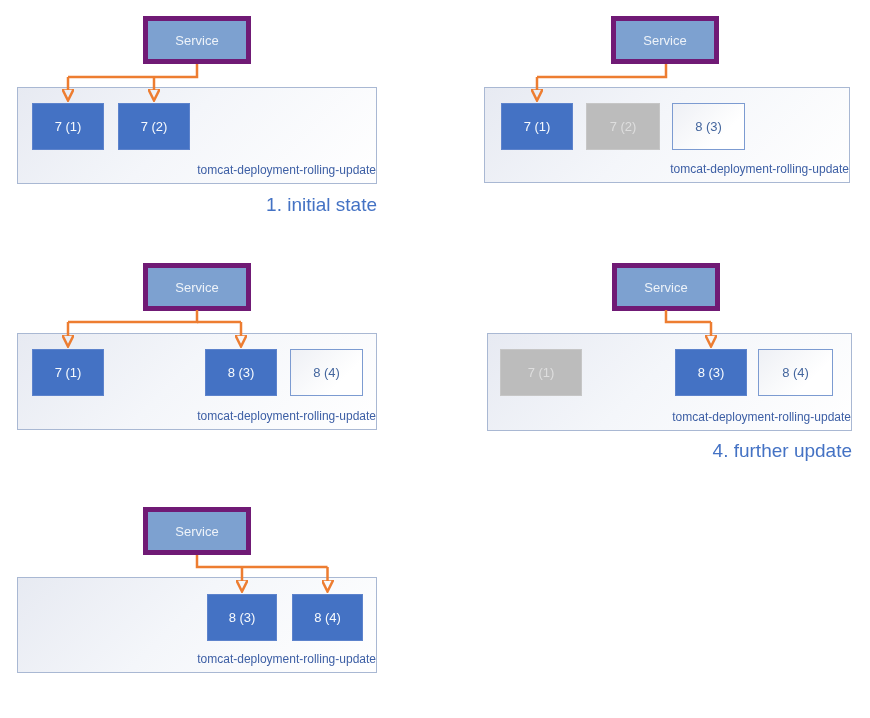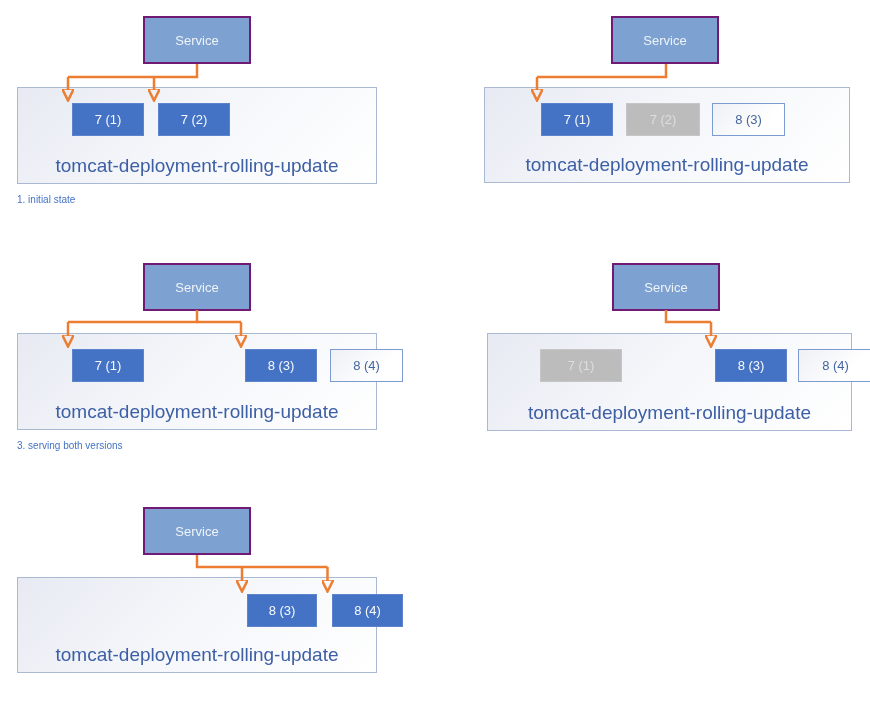--- a/index.html
+++ b/index.html
@@ -3,53 +3,53 @@
 <meta charset="utf-8">
 <style>
   html,body{margin:0;padding:0;background:#ffffff;}
   .canvas{
     position:relative;width:870px;height:718px;background:#ffffff;
     font-family:"Liberation Sans",sans-serif;overflow:hidden;
   }
   .service{
     position:absolute;width:108px;height:48px;
     background:var(--service-fill,#7DA1D0);
-    border:2px solid #701a75;
+    border:5px solid #701a75;
     display:flex;align-items:center;justify-content:center;
     color:#eef3f9;font-size:13px;box-sizing:border-box;
   }
   .deploy{
     position:absolute;box-sizing:border-box;
     border:1.5px solid var(--container-border,#A9B8D3);
     background:linear-gradient(135deg,#e7eaf2 0%,#f4f6fa 45%,#ffffff 100%);
   }
   .deploy-label{
-    position:absolute;left:0;right:0;bottom:6px;text-align:center;
-    color:var(--label-color,#3D5FA5);font-size:19px;
+    position:absolute;left:0;right:0;bottom:6px;text-align:right;
+    color:var(--label-color,#3D5FA5);font-size:12px;
   }
   .pod{
-    position:absolute;width:72px;height:33px;box-sizing:border-box;
-    display:flex;align-items:center;justify-content:center;font-size:13px;margin-left:40px;
+    position:absolute;width:72px;height:47px;box-sizing:border-box;
+    display:flex;align-items:center;justify-content:center;font-size:13px;
   }
   .pod.active{
     background:var(--pod-active,#4472C4);
     border:1px solid #5d83cc;color:#f7fafd;
   }
   .pod.stopped{
     background:var(--pod-stopped,#BCBCBC);
     border:1px solid #c6c6c6;color:#dedede;
   }
   .pod.new{
     background:linear-gradient(135deg,#eef0f5 0%,#ffffff 70%);
     border:1.5px solid var(--pod-new-border,#7C9BD1);
     color:#44669e;
   }
   .caption{
-    position:absolute;text-align:left;
-    color:var(--caption-color,#4472C4);font-size:10px;
+    position:absolute;text-align:right;
+    color:var(--caption-color,#4472C4);font-size:19px;
   }
   svg.arrows{position:absolute;left:0;top:0;z-index:5;pointer-events:none;}
   svg.arrows path{stroke:var(--arrow-color,#ED7D31);stroke-width:2.5;fill:none;}
 </style>
 </head>
 <body>
 
 <div class="canvas">
 
   <svg class="arrows" width="870" height="718">
@@ -117,37 +117,37 @@
   </div>
   <div class="pod active" style="left:32px;top:349px">
     <span>7 (1)</span>
   </div>
   <div class="pod active" style="left:205px;top:349px">
     <span>8 (3)</span>
   </div>
   <div class="pod new" style="left:290px;top:349px;width:73px">
     <span>8 (4)</span>
   </div>
-  <div class="caption" style="left:17px;top:440px;width:360px">3. serving both versions</div>
 
   <div class="service" style="left:612px;top:263px">
     <span>Service</span>
   </div>
   <div class="deploy" style="left:487px;top:333px;width:365px;height:98px">
     <div class="deploy-label">tomcat-deployment-rolling-update</div>
   </div>
   <div class="pod stopped" style="left:500px;top:349px;width:82px">
     <span>7 (1)</span>
   </div>
   <div class="pod active" style="left:675px;top:349px">
     <span>8 (3)</span>
   </div>
   <div class="pod new" style="left:758px;top:349px;width:75px">
     <span>8 (4)</span>
   </div>
+  <div class="caption" style="left:487px;top:440px;width:365px">4. further update</div>
 
   <div class="service" style="left:143px;top:507px">
     <span>Service</span>
   </div>
   <div class="deploy" style="left:17px;top:577px;width:360px;height:96px">
     <div class="deploy-label">tomcat-deployment-rolling-update</div>
   </div>
   <div class="pod active" style="left:207px;top:594px;width:70px">
     <span>8 (3)</span>
   </div>

